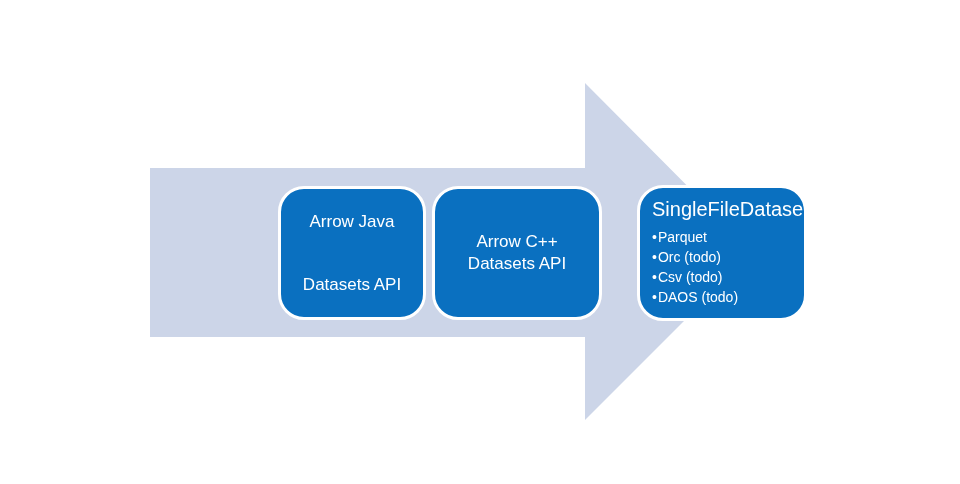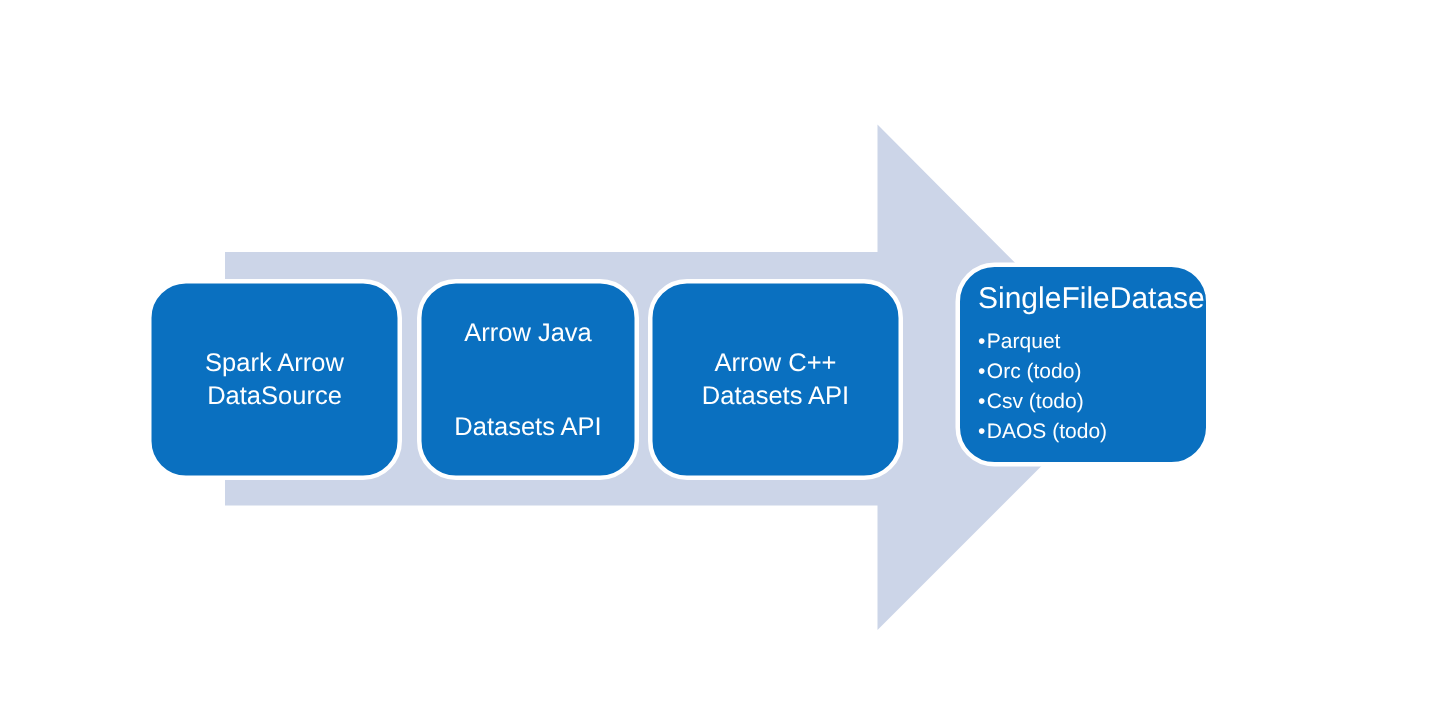--- a/index.html
+++ b/index.html
@@ -40,21 +40,21 @@
     justify-content: center;
     text-align: center;
     font-size: 17px;
     line-height: 22px;
   }
   .step-box.pos-1 { left: 98px; }
   .step-box.pos-2 { left: 278px; width: 148px; gap: 41px; }
   .step-box.pos-3 { left: 432px; }
   .step-box.pos-4 {
     left: 637px;
-    top: 175px;
+    top: 185px;
     height: 136px;
     align-items: stretch;
     justify-content: flex-start;
     text-align: right;
     padding: 9px 8px 8px 12px;
   }
   .step-label-line { display: block; }
   .final-title {
     font-size: 20px;
     line-height: 24px;
@@ -74,24 +74,20 @@
 </style>
 </head>
 <body>
 
 <div class="stage">
 
   <svg class="arrow-svg" viewBox="0 0 960 484" xmlns="http://www.w3.org/2000/svg">
     <polygon points="150,168 585,168 585,83 753,252 585,420 585,337 150,337" fill="#ccd5e8"></polygon>
   </svg>
 
-  <div class="step-box pos-1">
-    <span class="step-label-line">Spark Arrow</span>
-    <span class="step-label-line">DataSource</span>
-  </div>
 
   <div class="step-box pos-2">
     <span class="step-label-line">Arrow Java</span>
     <span class="step-label-line">Datasets API</span>
   </div>
 
   <div class="step-box pos-3">
     <span class="step-label-line">Arrow C++</span>
     <span class="step-label-line">Datasets API</span>
   </div>

